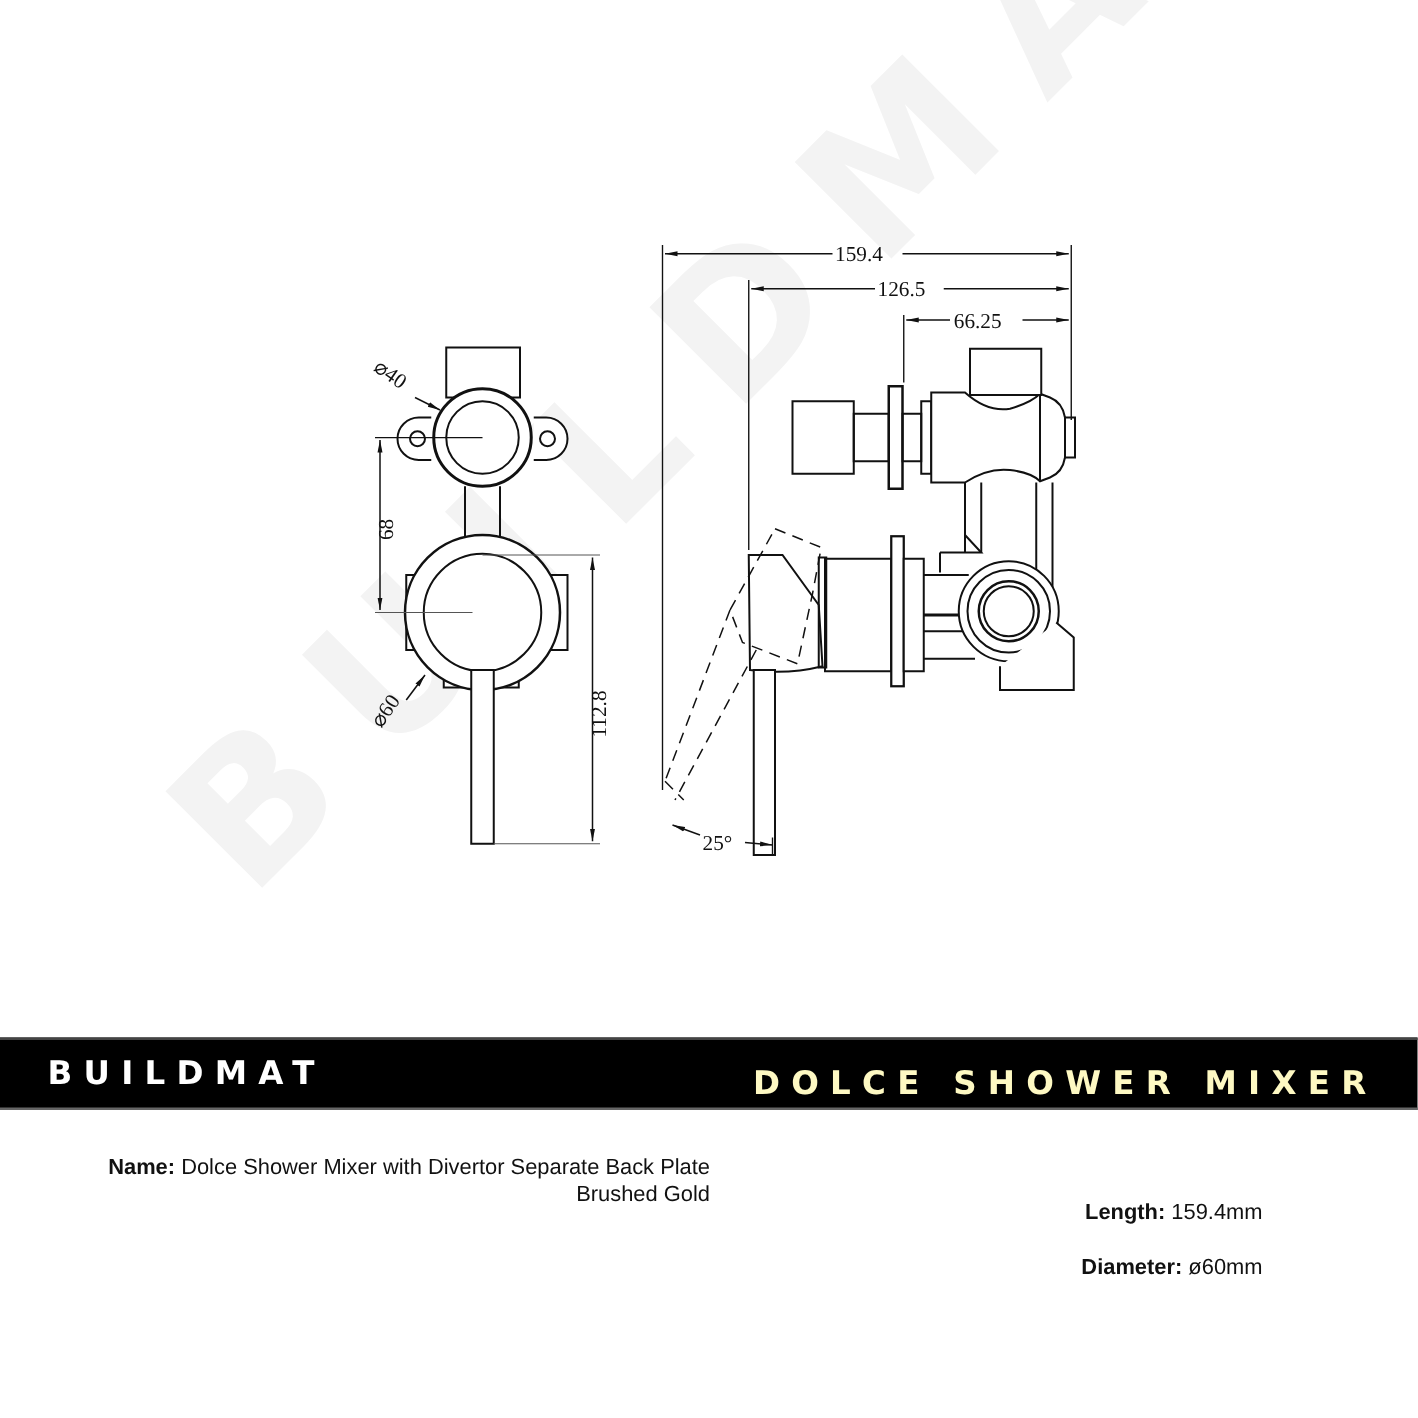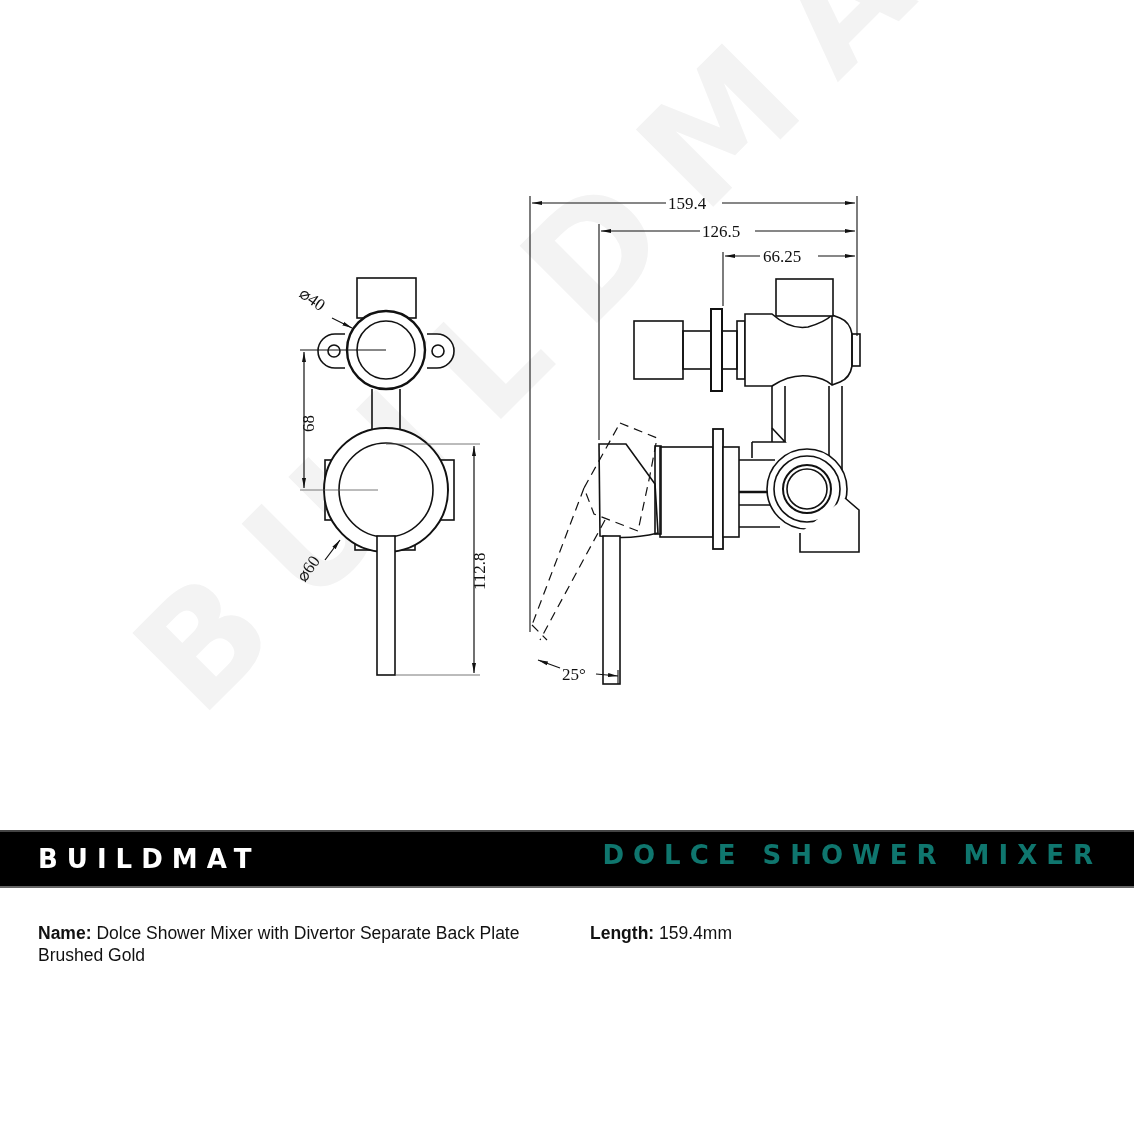--- a/index.html
+++ b/index.html
@@ -3,25 +3,25 @@
 <meta charset="utf-8">
 <style>
   html, body { margin:0; padding:0; background:#ffffff; }
   body { width:1134px; height:1134px; position:relative; overflow:hidden; font-family:"Liberation Sans", sans-serif; color:#111; }
   #drawing { position:absolute; left:0; top:0; width:1134px; height:830px; }
   #drawing svg { display:block; }
   .dim-text { font-family:"Liberation Serif", serif; font-size:17px; fill:#111; }
   .watermark-text { font-family:"DejaVu Sans", sans-serif; font-weight:bold; font-size:150px; fill:#f3f3f3; letter-spacing:40px; }
   .banner { position:absolute; left:0; top:830px; width:1134px; height:58px; background:#000; border-top:2px solid #444; border-bottom:2px solid #666; box-sizing:border-box; }
   .banner-brand { position:absolute; left:38px; top:12px; color:#fff; font-family:"DejaVu Sans", sans-serif; font-weight:bold; font-size:26px; letter-spacing:9px; }
-  .banner-title { position:absolute; right:32px; top:8px; color:#0f766e; font-family:"DejaVu Sans", sans-serif; font-weight:bold; font-size:26px; letter-spacing:9px; }
+  .banner-title { position:absolute; right:32px; top:20px; color:#fef9c3; font-family:"DejaVu Sans", sans-serif; font-weight:bold; font-size:26px; letter-spacing:9px; }
   .specs { position:absolute; top:922px; font-size:17.5px; line-height:22px; color:#111; }
   .specs-left { left:38px; width:530px; }
-  .specs-right { left:590px; width:420px; }
-  .spec { margin:0 0 22px 0; }
+  .specs-right { left:590px; width:420px;margin-top:36px; }
+  .spec { margin:0 0 22px 0;text-align:right; }
   .spec .lbl { font-weight:bold; }
 </style>
 </head>
 <body>
 
 <div id="drawing">
 <svg width="1134" height="830" viewBox="0 0 1134 830" xmlns="http://www.w3.org/2000/svg">
   <defs>
     <marker id="arr" markerWidth="10" markerHeight="6" refX="10" refY="3" orient="auto-start-reverse" markerUnits="userSpaceOnUse">
       <path d="M0,1 L10,3 L0,5 Z" fill="#111"></path>
@@ -147,13 +147,14 @@
   <div class="banner-brand">BUILDMAT</div>
   <div class="banner-title">DOLCE SHOWER MIXER</div>
 </div>
 
 <div class="specs specs-left">
   <p class="spec"><span class="lbl">Name:</span> <span>Dolce Shower Mixer with Divertor Separate Back Plate Brushed Gold</span></p>
 </div>
 
 <div class="specs specs-right">
   <p class="spec"><span class="lbl">Length:</span> <span>159.4mm</span></p>
+  <p class="spec"><span class="lbl">Diameter:</span> <span>ø60mm</span></p>
 </div>
 
 </body></html>

